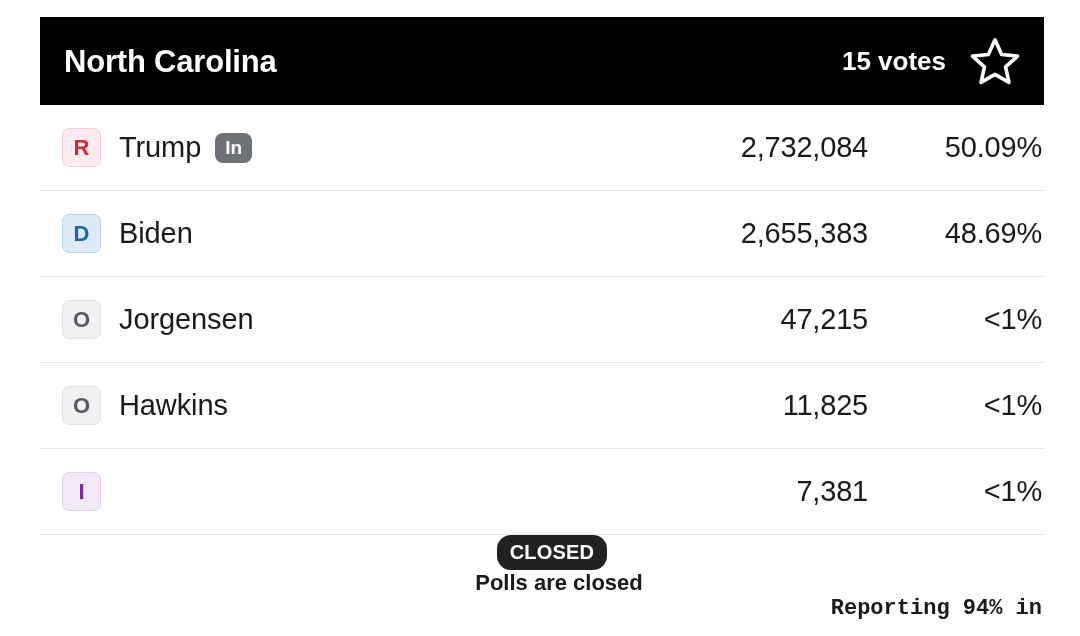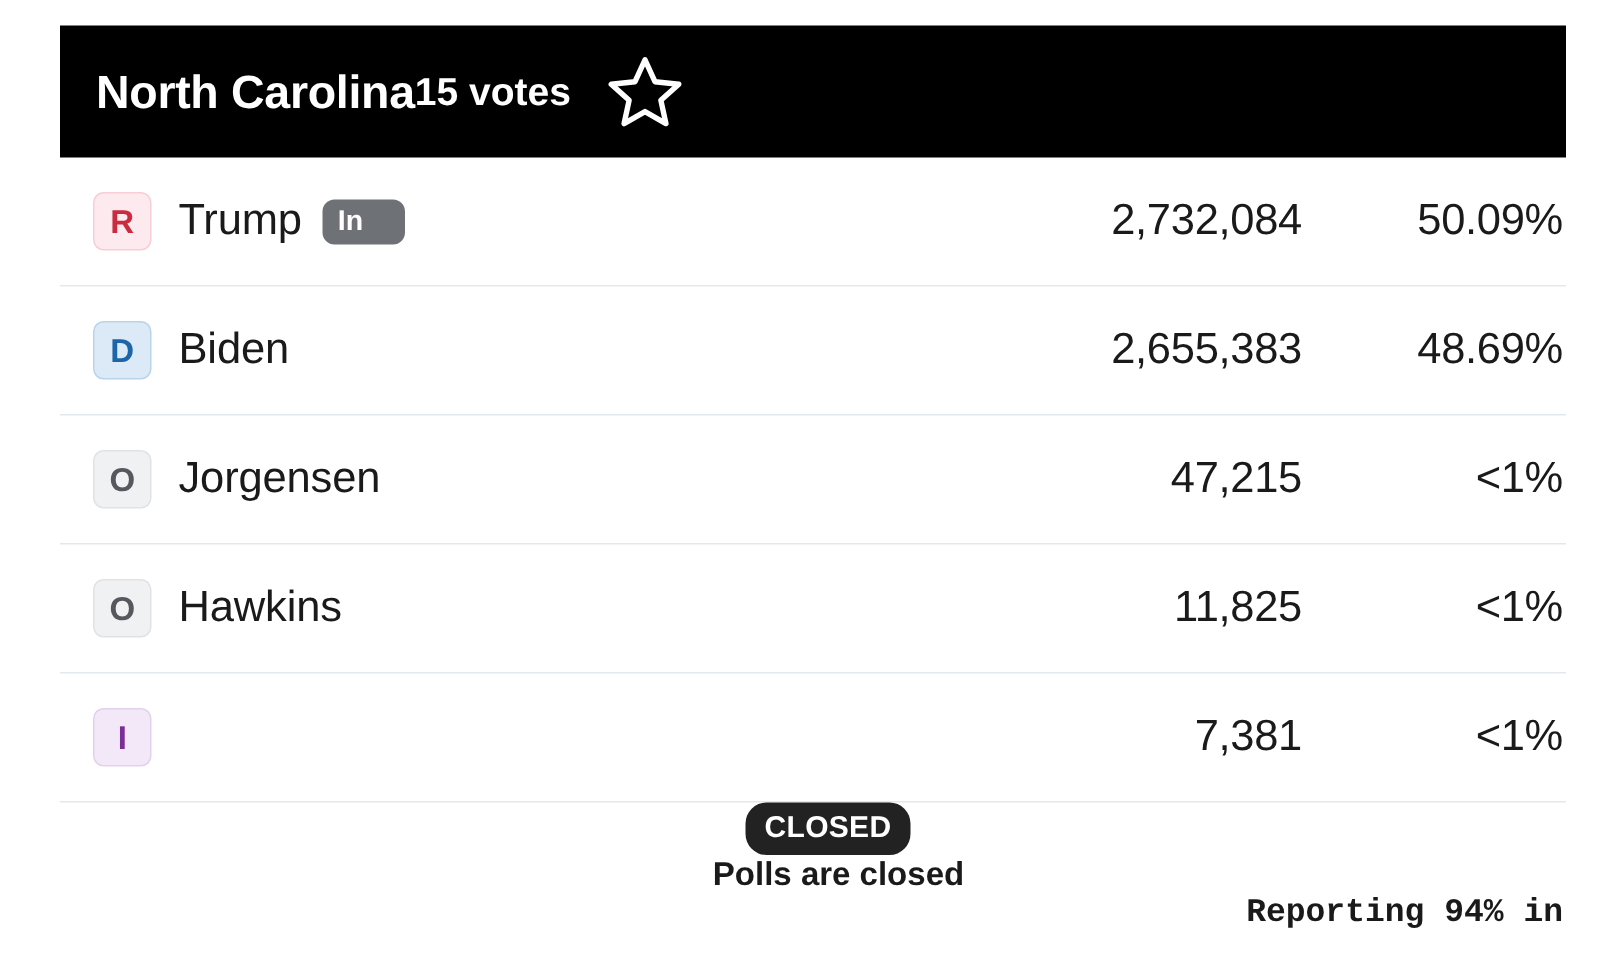--- a/index.html
+++ b/index.html
@@ -21,20 +21,21 @@
     top: 17px;
     width: 1004px;
   }
 
   
   .card-header {
     background: #000000;
     height: 88px;
     display: flex;
     align-items: center;
+    justify-content: space-between;
     padding: 0 22px 0 24px;
     box-sizing: border-box;
   }
   .state-title {
     color: #ffffff;
     font-size: 31px;
     font-weight: bold;
     letter-spacing: -0.2px;
     line-height: 1;
   }
@@ -97,21 +98,21 @@
     letter-spacing: -0.1px;
   }
 
   .incumbent-badge {
     margin-left: 14px;
     background: #6e7276;
     color: #ffffff;
     font-size: 19px;
     font-weight: bold;
     border-radius: 8px;
-    padding: 5px 28px 6px 10px;
+    padding: 5px 10px 6px 10px;
     line-height: 1;
   }
 
   .spacer { flex: 1 1 auto; }
 
   .vote-total {
     font-size: 29px;
     color: #1a1a1a;
     text-align: right;
     width: 250px;

